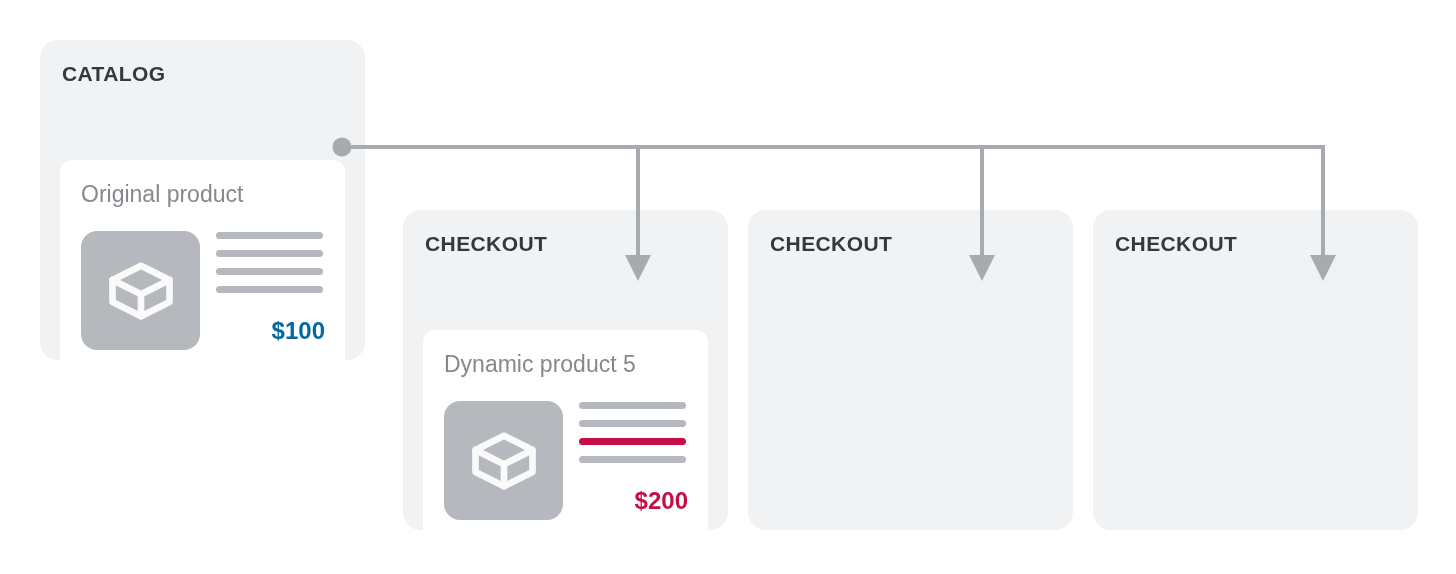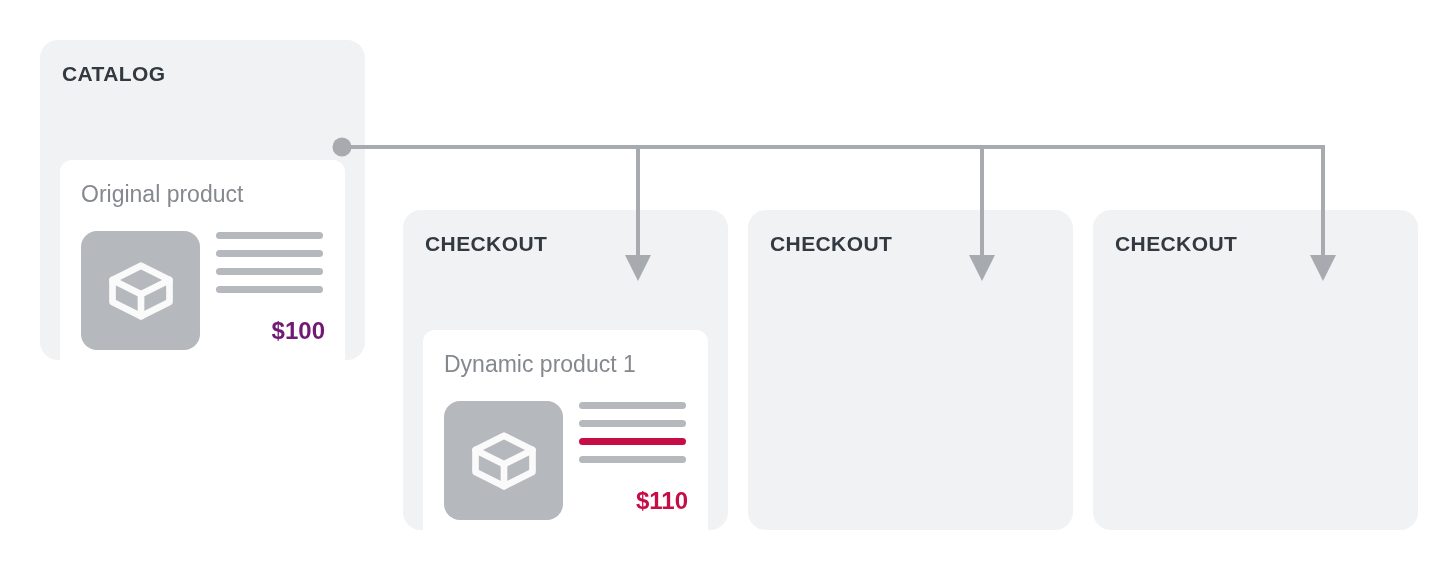--- a/index.html
+++ b/index.html
@@ -76,21 +76,21 @@
   }
   .bar-gray { background: #b5b8bc; }
   .bar-red  { background: #c70d46; }
 
   .price {
     position: absolute;
     right: 20px; top: 157px;
     font-size: 24px;
     font-weight: bold;
   }
-  .price-dark { color: #701a75; }
+  .price-dark { color: #0369a1; }
   .price-red  { color: #c70d46; }
 
   .connector-overlay {
     position: absolute;
     left: 0; top: 0;
     width: 1456px; height: 574px;
     pointer-events: none;
     z-index: 5;
   }
 </style>
@@ -114,35 +114,35 @@
         <span class="bar bar-gray"></span>
         <span class="bar bar-gray"></span>
       </div>
     <div class="price price-dark">$100</div>
   </div>
 </section>
 
 <section class="panel panel-checkout1">
   <div class="panel-label">CHECKOUT</div>
   <div class="product-card">
-    <div class="product-name">Dynamic product 1</div>
+    <div class="product-name">Dynamic product 5</div>
     <div class="thumb">
       <svg width="76" height="76" viewBox="0 0 48 48" fill="none" stroke="#fafafa" stroke-width="4.2" stroke-linejoin="round" stroke-linecap="round">
         <path d="M24 8 L42 17 L42 31 L24 40 L6 31 L6 17 Z"></path>
         <path d="M6 17 L24 26 L42 17"></path>
         <path d="M24 26 L24 40"></path>
       </svg>
     </div>
     <div class="detail-lines">
         <span class="bar bar-gray"></span>
         <span class="bar bar-gray"></span>
         <span class="bar bar-red"></span>
         <span class="bar bar-gray"></span>
       </div>
-    <div class="price price-red">$110</div>
+    <div class="price price-red">$200</div>
   </div>
 </section>
 
 <section class="panel panel-checkout2">
   <div class="panel-label">CHECKOUT</div>
 </section>
 
 <section class="panel panel-checkout3">
   <div class="panel-label">CHECKOUT</div>
 </section>

